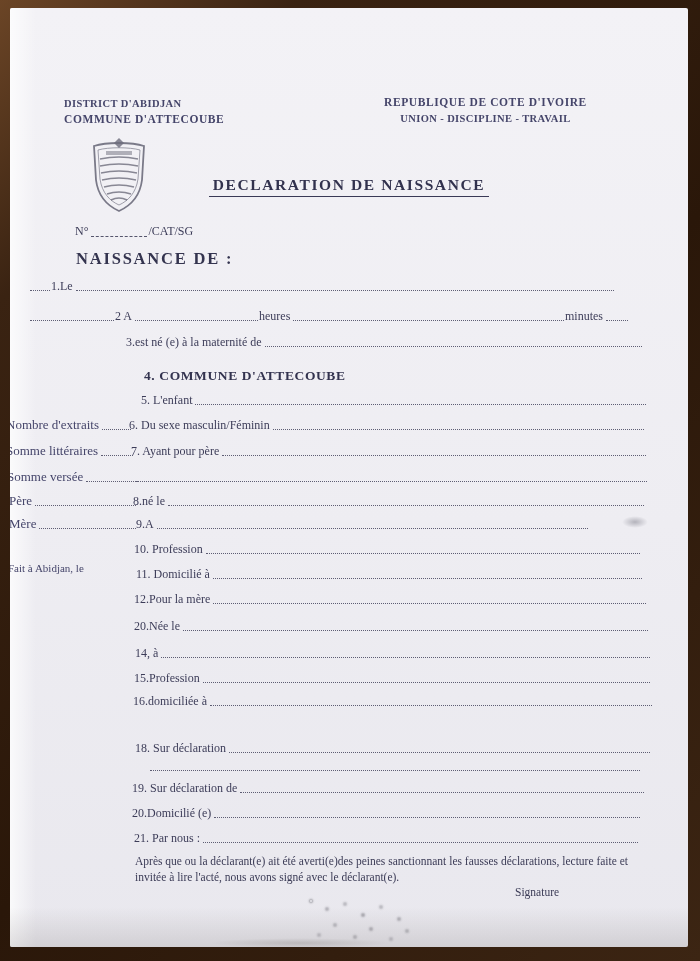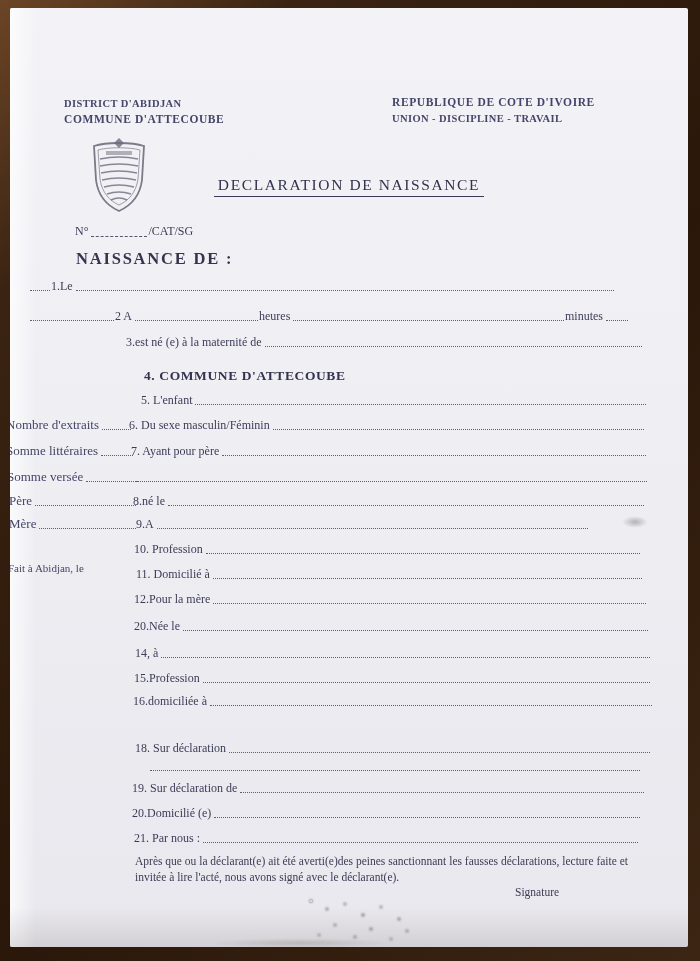--- a/index.html
+++ b/index.html
@@ -23,27 +23,27 @@
     content:"";position:absolute;left:0;top:0;bottom:0;width:26px;
     background:linear-gradient(90deg,rgba(255,255,255,.75),rgba(255,255,255,0));
     pointer-events:none;
   }
   .paper::after{ 
     content:"";position:absolute;left:0;right:0;bottom:0;height:40px;
     background:linear-gradient(0deg,rgba(70,60,55,.14),rgba(70,60,55,0));
     pointer-events:none;
   }
   .hdr-left{position:absolute;left:54px;top:88px;color:#45456a;}
-  .hdr-right{position:absolute;left:382px;top:86px;color:#45456a;}
+  .hdr-right{position:absolute;left:374px;top:86px;color:#45456a;text-align:center;}
   .hdr-line{font-size:11.5px;font-weight:bold;letter-spacing:.6px;line-height:1.45;white-space:nowrap;}
   .hdr-line.sm{font-size:10.5px;font-weight:bold;letter-spacing:.4px;}
   .emblem{position:absolute;left:76px;top:130px;filter:blur(.4px);opacity:.85;}
   .title-wrap{position:absolute;left:0;right:0;top:168px;text-align:center;}
   .title-text{
-    display:inline-block;font-size:15.5px;font-weight:normal;letter-spacing:1.6px;
+    display:inline-block;font-size:15.5px;font-weight:bold;letter-spacing:1.6px;
     color:#32324e;border-bottom:1.6px solid #3a3a56;padding:0 4px 2px 4px;
   }
   .ref-row{position:absolute;left:64px;top:215px;height:17px;display:flex;align-items:flex-end;font-size:12px;}
   .heading{position:absolute;left:66px;top:241px;font-size:16.5px;font-weight:bold;letter-spacing:1.8px;color:#34344f;}
   .row{position:absolute;height:17px;display:flex;align-items:flex-end;font-size:12px;line-height:1;}
   .lbl{white-space:nowrap;padding:0 3px 1px 1px;}
   .lbl.margin{font-size:13px;color:#45456a;}
   .lbl.big{font-size:13.5px;font-weight:bold;letter-spacing:.6px;color:#33334f;}
   .dots{flex:1 1 auto;border-bottom:1.6px dotted #45455e;margin-bottom:2px;opacity:.85;min-width:6px;}
   .dash{border-bottom:1.4px dashed #45455e;margin-bottom:3px;opacity:.9;}

